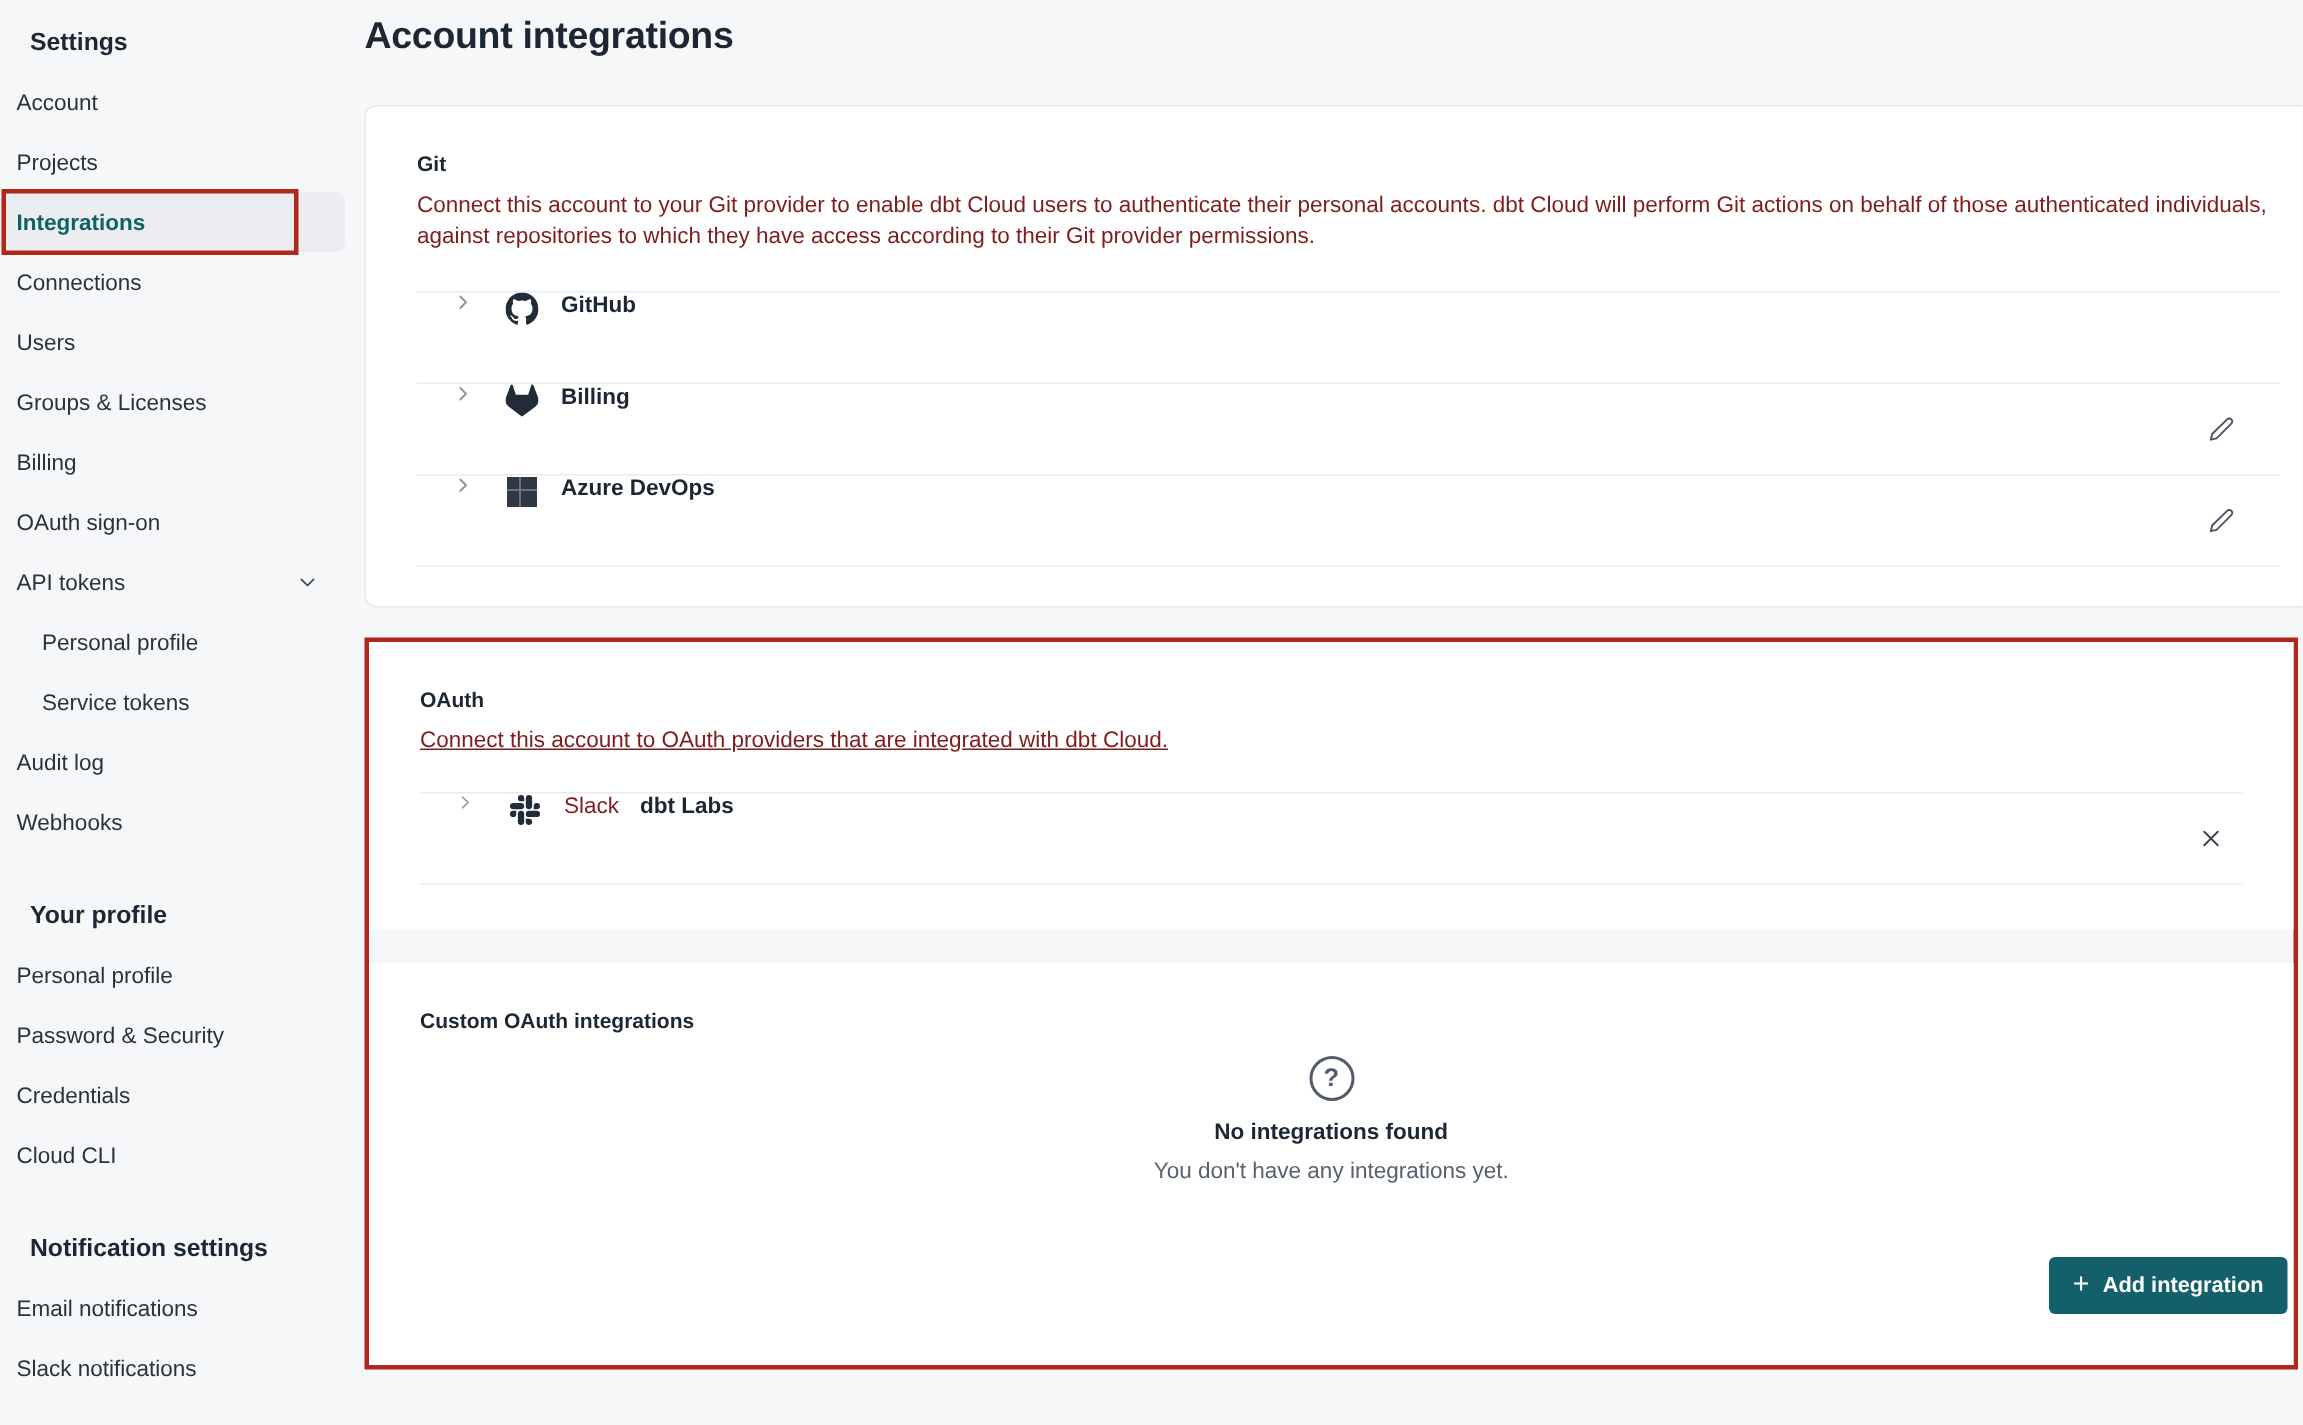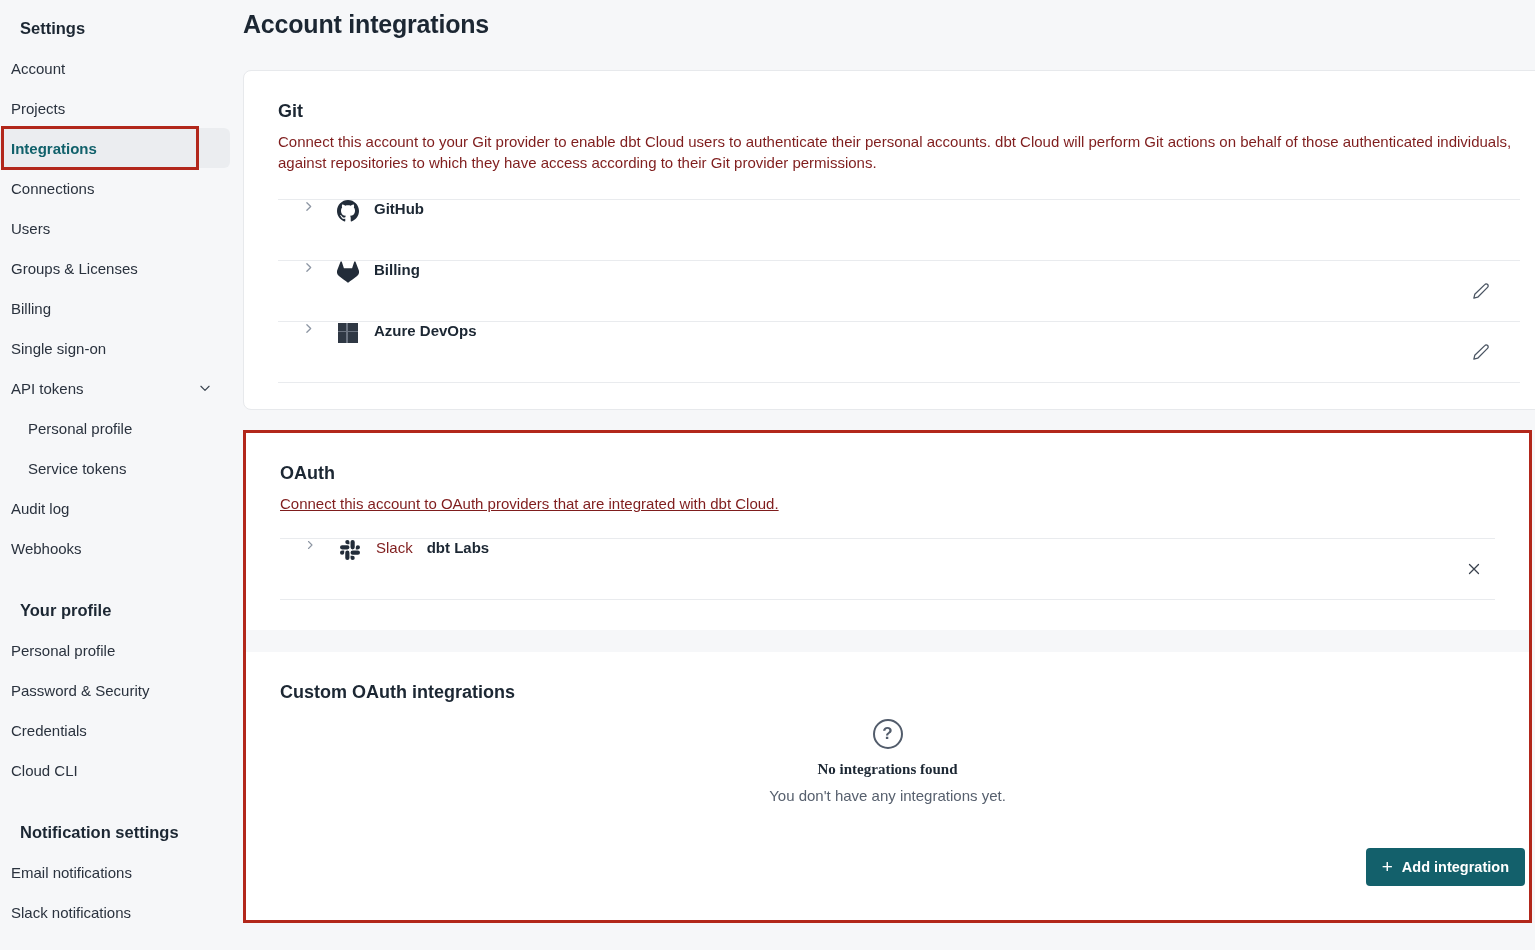--- a/index.html
+++ b/index.html
@@ -39,21 +39,21 @@
 
   
   .main { flex:1; min-width:0; padding-top:10px; }
   .page-title { margin:0; font-size:25px; font-weight:700; color:#1c2733; letter-spacing:-0.2px; }
 
   .card {
     background:#fff; border:1px solid #e7e9ec; border-radius:8px;
     width:1312px;
   }
   .git-card { margin-top:31px; padding:30px 34px 26px; }
-  .section-title { margin:0 0 9px; font-size:18px; font-weight:700; color:#1c2733; }
+  .section-title { margin:0 0 9px; font-size:14px; font-weight:700; color:#1c2733; }
   .section-desc { margin:0 0 26px; font-size:15px; line-height:21px; color:#7f1d1d; max-width:1262px; }
 
   .rows { border-top:1px solid #e9ebee; }
   .row {
     position:relative; height:61px; display:flex; 
     padding-left:24px; border-bottom:1px solid #e9ebee; cursor:pointer;
   }
   .row-chevron { width:13px; height:13px; color:#8d96a3; margin-right:22px; flex:0 0 auto; }
   .provider-icon { width:22px; height:22px; margin-right:15px; display:flex; align-items:center; justify-content:center; color:#222c39; flex:0 0 auto; }
   .provider-name { font-size:15px; font-weight:700; color:#1c2733; }
@@ -84,21 +84,21 @@
   .oauth-card .section-desc { margin-bottom:24px;text-decoration:underline; }
   .cards-gap { height:22px; }
 
   .custom-card { position:relative; background:#fff; height:268px; padding:30px 34px 34px; }
   .empty-state { text-align:center; margin-top:16px; }
   .q-icon {
     width:30px; height:30px; border:2px solid #525c6b; border-radius:50%;
     display:inline-flex; align-items:center; justify-content:center;
     font-size:17px; font-weight:700; color:#525c6b;
   }
-  .empty-title { font-size:15px; font-weight:700; color:#1c2733; margin-top:12px;font-family:Liberation Serif, serif; }
+  .empty-title { font-size:15px; font-weight:700; color:#1c2733; margin-top:12px; }
   .empty-sub   { font-size:15px; color:#57606e; margin-top:9px; }
   .add-btn {
     position:absolute; right:4px; bottom:34px;
     height:38px; padding:0 16px; border:none; border-radius:4px;
     background:#13606b; color:#fff;
     font-family:inherit; font-size:14.5px; font-weight:700;
     display:flex; align-items:center; gap:9px; cursor:pointer; white-space:nowrap;
   }
   .plus-glyph { font-size:19px; font-weight:400; line-height:1; position:relative; top:-1px; }
 
@@ -126,21 +126,21 @@
   <div class="side-item">
       <span>Users</span>
     </div>
   <div class="side-item">
       <span>Groups &amp; Licenses</span>
     </div>
   <div class="side-item">
       <span>Billing</span>
     </div>
   <div class="side-item">
-      <span>Single sign-on</span>
+      <span>OAuth sign-on</span>
     </div>
   <div class="side-item">
     <span>API tokens</span>
     <span class="chev-down">
       <svg viewBox="0 0 24 24" width="14" height="14" fill="none" stroke="currentColor" stroke-width="2" stroke-linecap="round" stroke-linejoin="round">
           <path d="M5 9l7 7 7-7"></path>
         </svg>
     </span>
   </div>
   <div class="side-item child">

